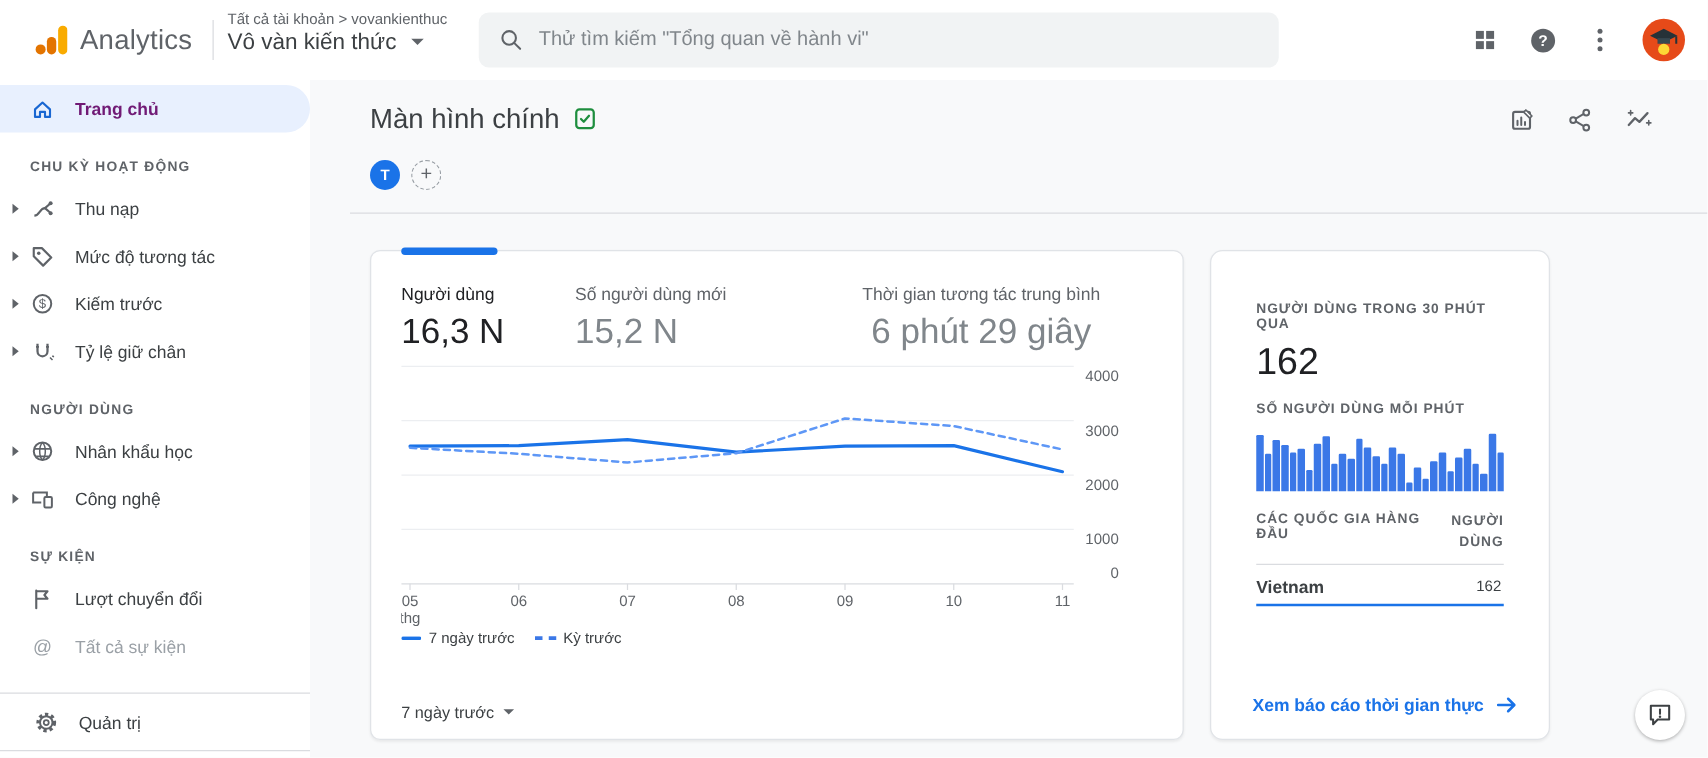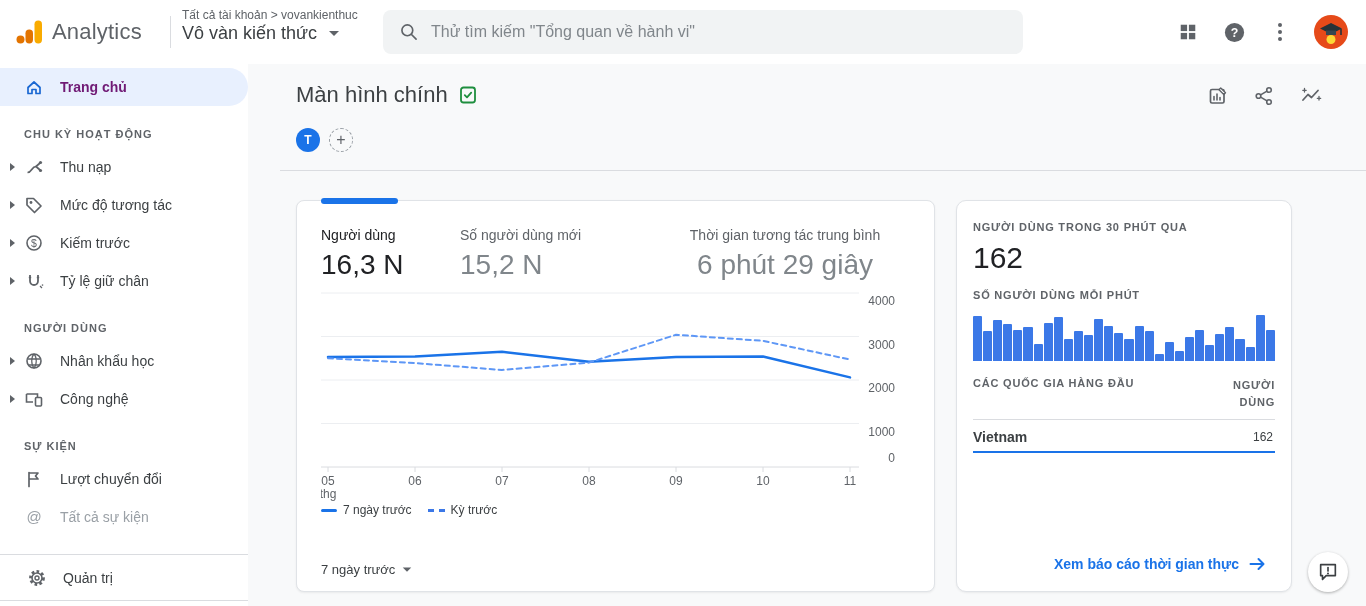--- a/index.html
+++ b/index.html
@@ -1,21 +1,21 @@
 <!DOCTYPE html>
 <html lang="vi"><head>
 <meta charset="utf-8">
 <style>
   * { margin:0; padding:0; box-sizing:border-box; }
   html,body { width:1366px; height:606px; overflow:hidden; }
   body { font-family:"Liberation Sans", sans-serif; background:#fff; color:#3c4043; position:relative; }
 
   
   .app-header { position:absolute; top:0; left:0; width:1366px; height:64px; background:#fff; z-index:20; }
-  .logo-wrap { position:absolute; left:16px; top:0; height:64px; display:flex; align-items:center; gap:10px; cursor:pointer; }
+  .logo-wrap { position:absolute; left:28px; top:0; height:64px; display:flex; align-items:center; gap:10px; cursor:pointer; }
   .logo-text { font-size:22px; color:#5f6368; letter-spacing:.2px; }
   .header-vdivider { position:absolute; left:170px; top:16px; width:1px; height:32px; background:#dadce0; }
   .account-switcher { position:absolute; left:182px; top:8px; cursor:pointer; }
   .breadcrumb { font-size:12px; color:#5f6368; margin-bottom:1px; }
   .account-row { display:flex; align-items:center; gap:12px; }
   .account-name { font-size:18px; color:#3c4043; }
   .caret-down { width:0; height:0; border-left:5px solid transparent; border-right:5px solid transparent; border-top:5px solid #5f6368; }
   .search-bar { position:absolute; left:383px; top:10px; width:640px; height:44px; background:#f1f3f4; border-radius:8px; display:flex; align-items:center; padding:0 16px; gap:12px; }
   .search-bar input { flex:1; border:none; outline:none; background:transparent; font-size:16px; color:#3c4043; font-family:"Liberation Sans", sans-serif; }
   .search-bar input::placeholder { color:#80868b; }
@@ -42,21 +42,21 @@
   .page-title { font-size:22px; color:#3c4043; }
   .avatar-row { position:absolute; left:48px; top:64px; display:flex; align-items:center; gap:9px; }
   .mini-avatar { width:24px; height:24px; border-radius:50%; background:#1a73e8; color:#fff; font-size:12px; font-weight:bold; display:flex; align-items:center; justify-content:center; cursor:pointer; }
   .add-user { width:24px; height:24px; border-radius:50%; border:1px dashed #9aa0a6; color:#5f6368; font-size:16px; display:flex; align-items:center; justify-content:center; cursor:pointer; background:#fff0; }
   .main-actions { position:absolute; right:44px; top:22px; display:flex; align-items:center; gap:26px; }
   .main-divider { position:absolute; left:32px; right:0; top:106px; border-bottom:1px solid #dadce0; }
 
   .cards { position:absolute; left:48px; right:126px; top:136px; height:392px; display:flex; gap:21px; }
   .card { background:#fff; border:1px solid #e0e3e7; border-radius:8px; position:relative; box-shadow:0 1px 2px rgba(60,64,67,.08); }
   .card-left { flex:1; }
-  .card-right { width:336px; flex:none; padding:16px;border-radius:10px; }
+  .card-right { width:272px; flex:none; padding:36px;border-radius:10px; }
 
   .tab-indicator { position:absolute; top:-3px; left:24px; width:77px; height:6px; border-radius:3px; background:#1a73e8; }
   .metrics { display:flex; padding:26px 24px 0; min-height:82px; }
   .metric { cursor:pointer; }
   .metric .m-label { font-size:14px; color:#5f6368; margin-bottom:4px; }
   .metric.active .m-label { color:#202124; }
   .metric .m-value { font-size:28px; color:#80868b; line-height:1.25; }
   .metric.active .m-value { color:#202124; }
   .metric-1 { width:124px; }
   .metric-2 { width:180px;margin-left:15px; }

